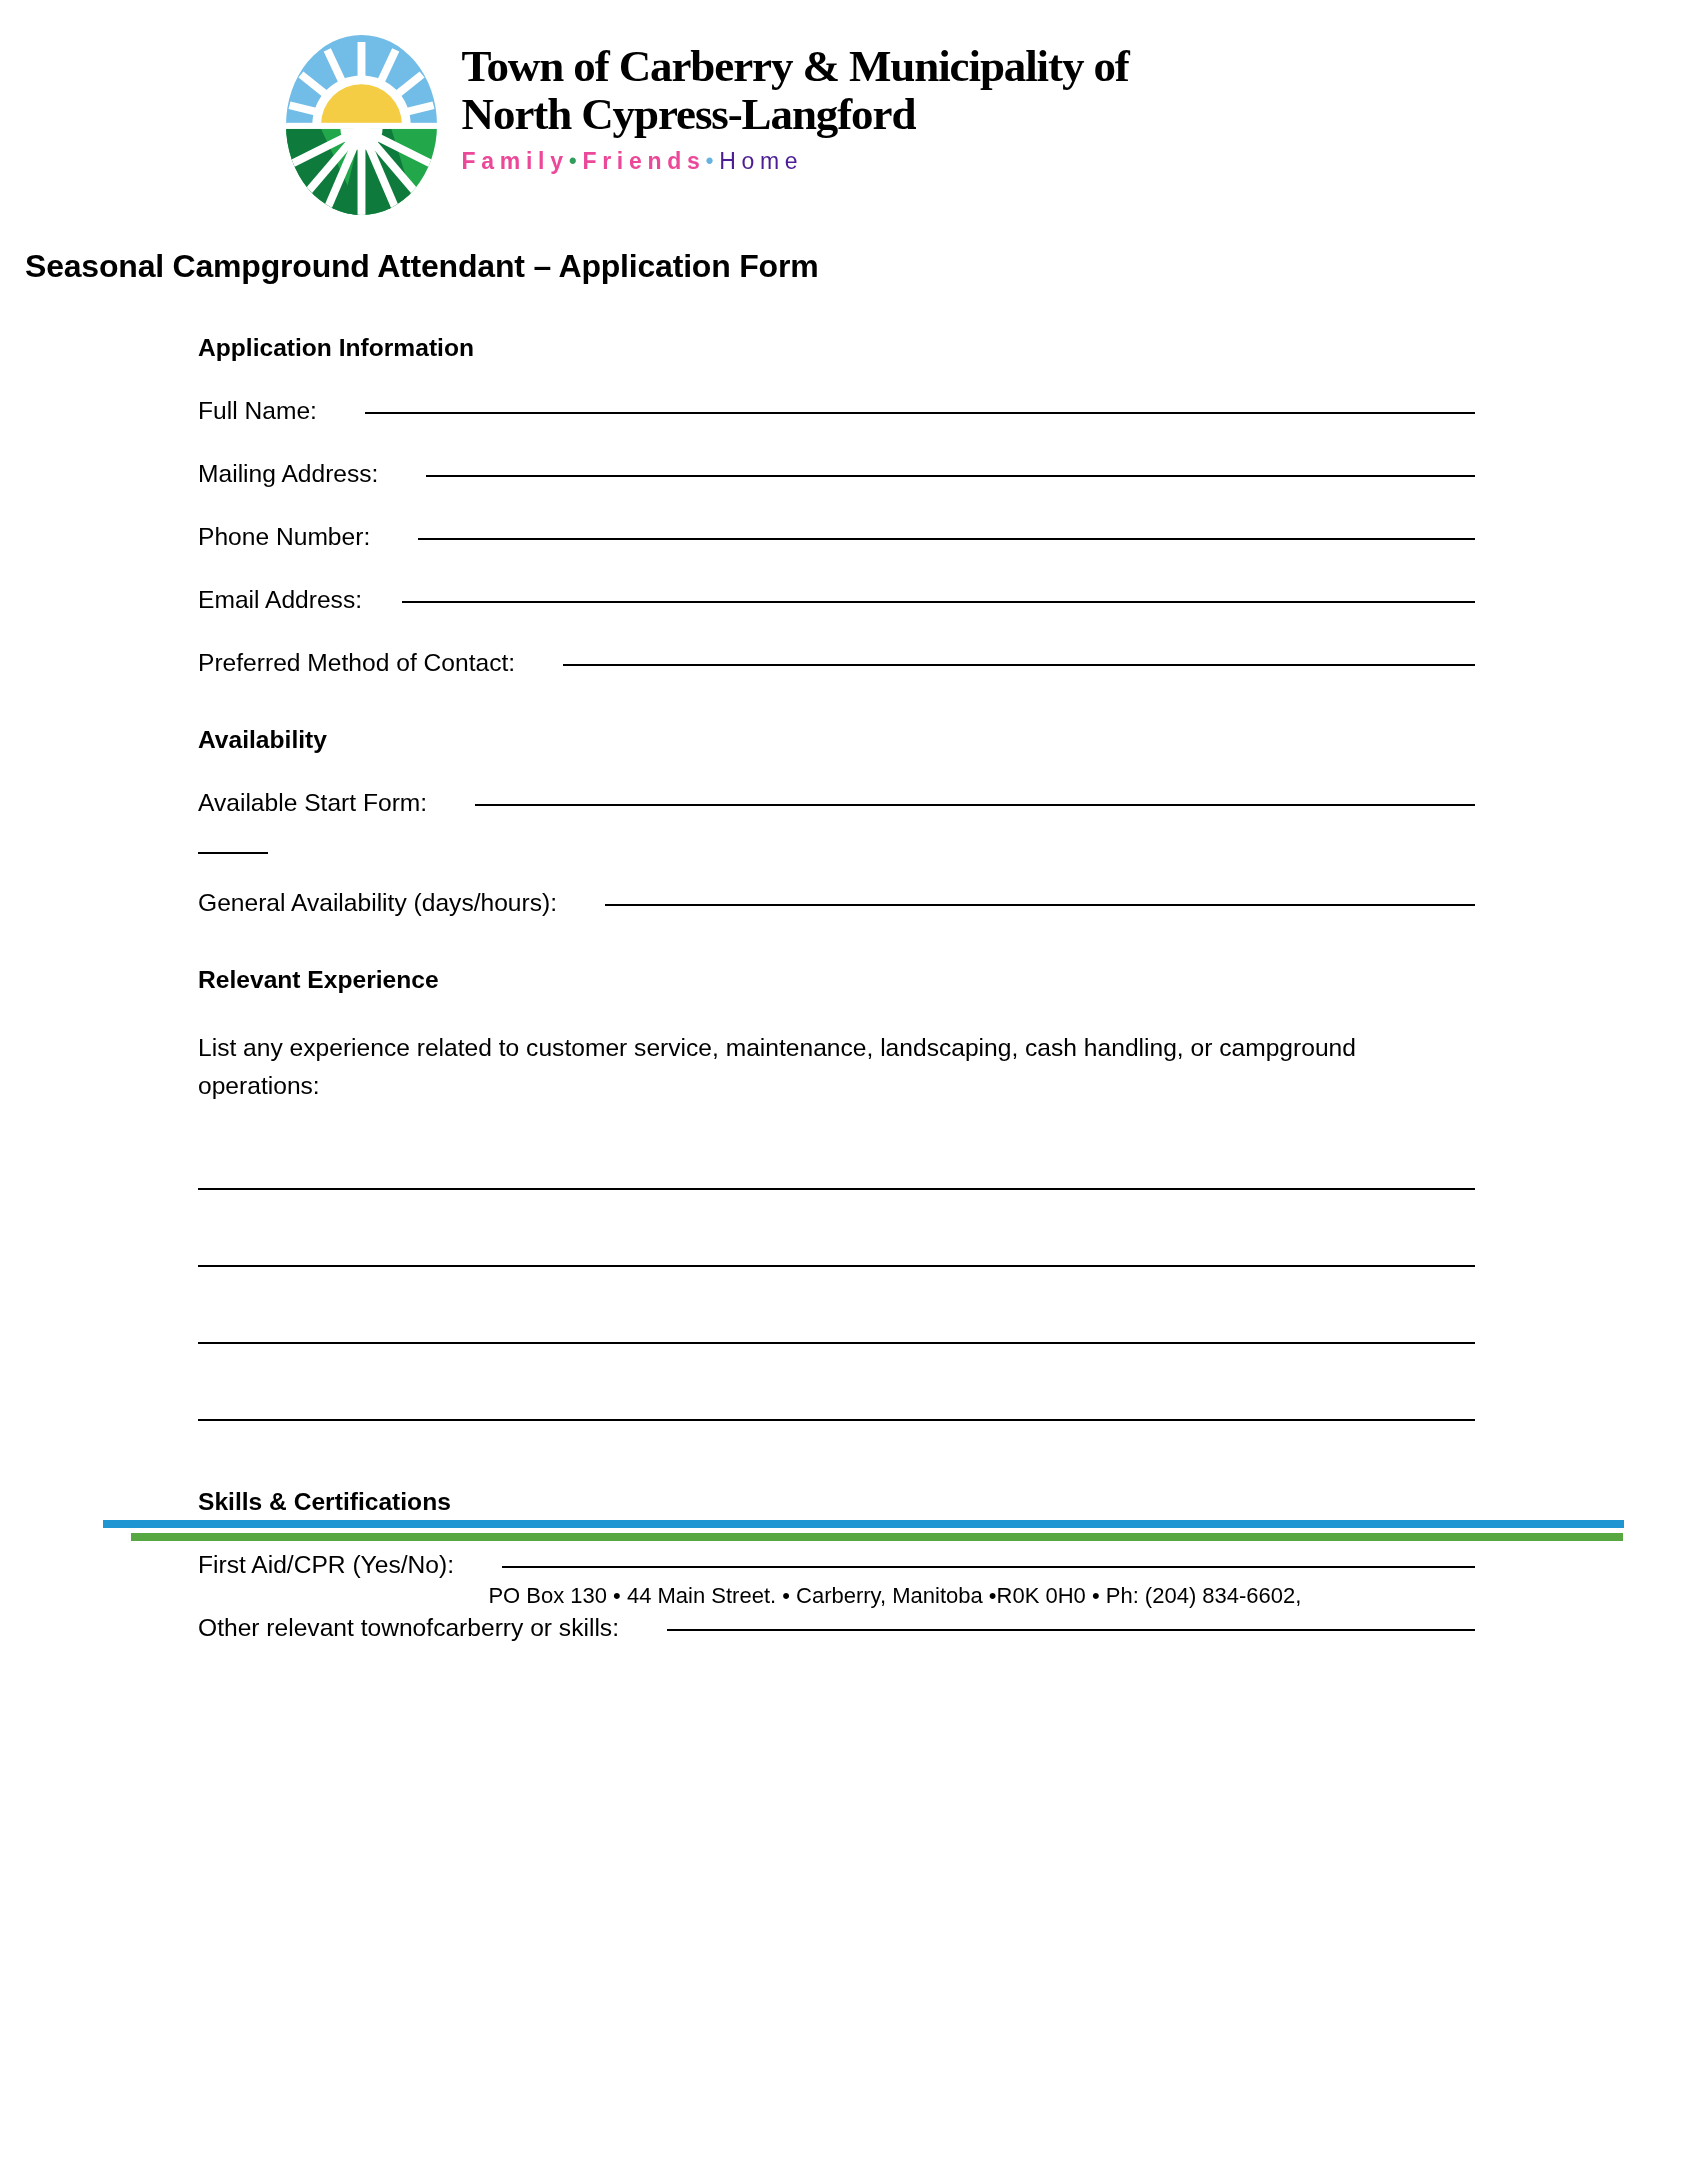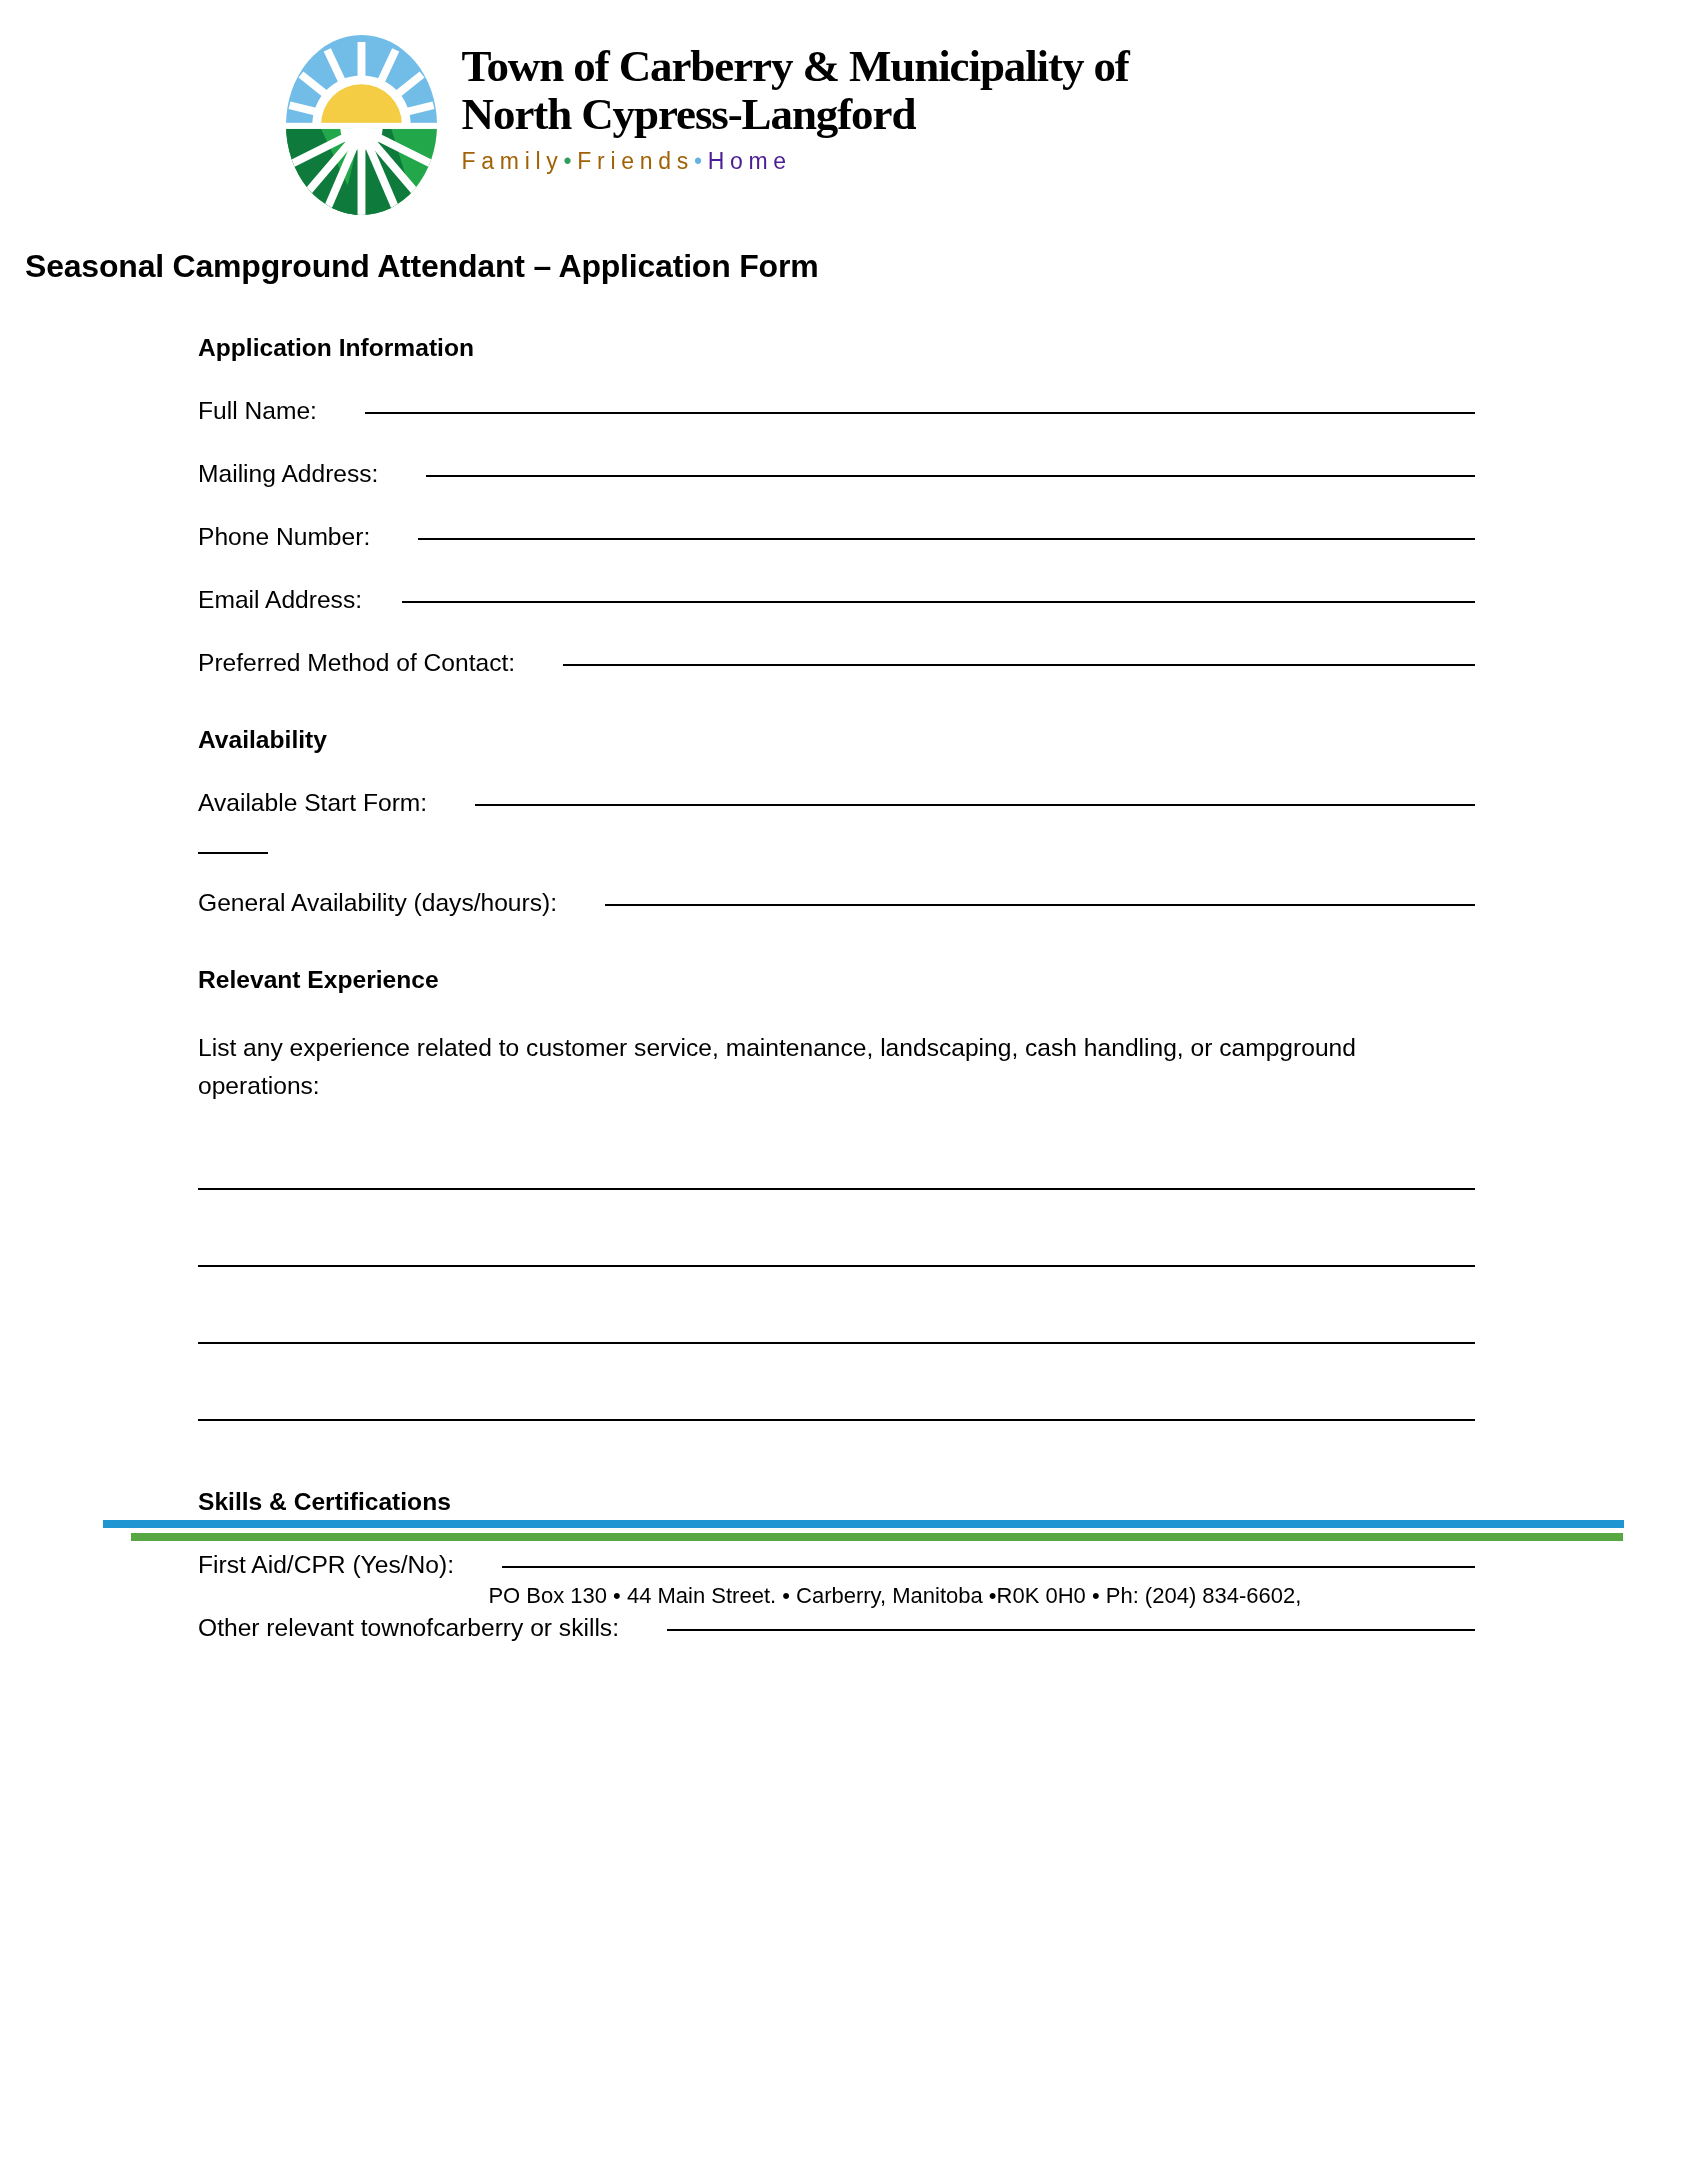--- a/index.html
+++ b/index.html
@@ -51,21 +51,21 @@
     white-space: nowrap;
     color: #000000;
   }
   .tagline {
     margin-top: 10.5px;
     font-family: "Liberation Sans", sans-serif;
     font-size: 23px;
     letter-spacing: 5.7px;
     white-space: nowrap;
   }
-  .tag-green { color: #a16207; }
+  .tag-green { color: #ec4899; font-weight: bold; }
   .tag-blue  { color: #4c1d95; }
   .tag-dot-green { color: #2f9e5c; }
   .tag-dot-blue  { color: #66b2e0; }
 
   
   .content {
     padding: 0 0 0 0;
   }
 
   .doc-title {

